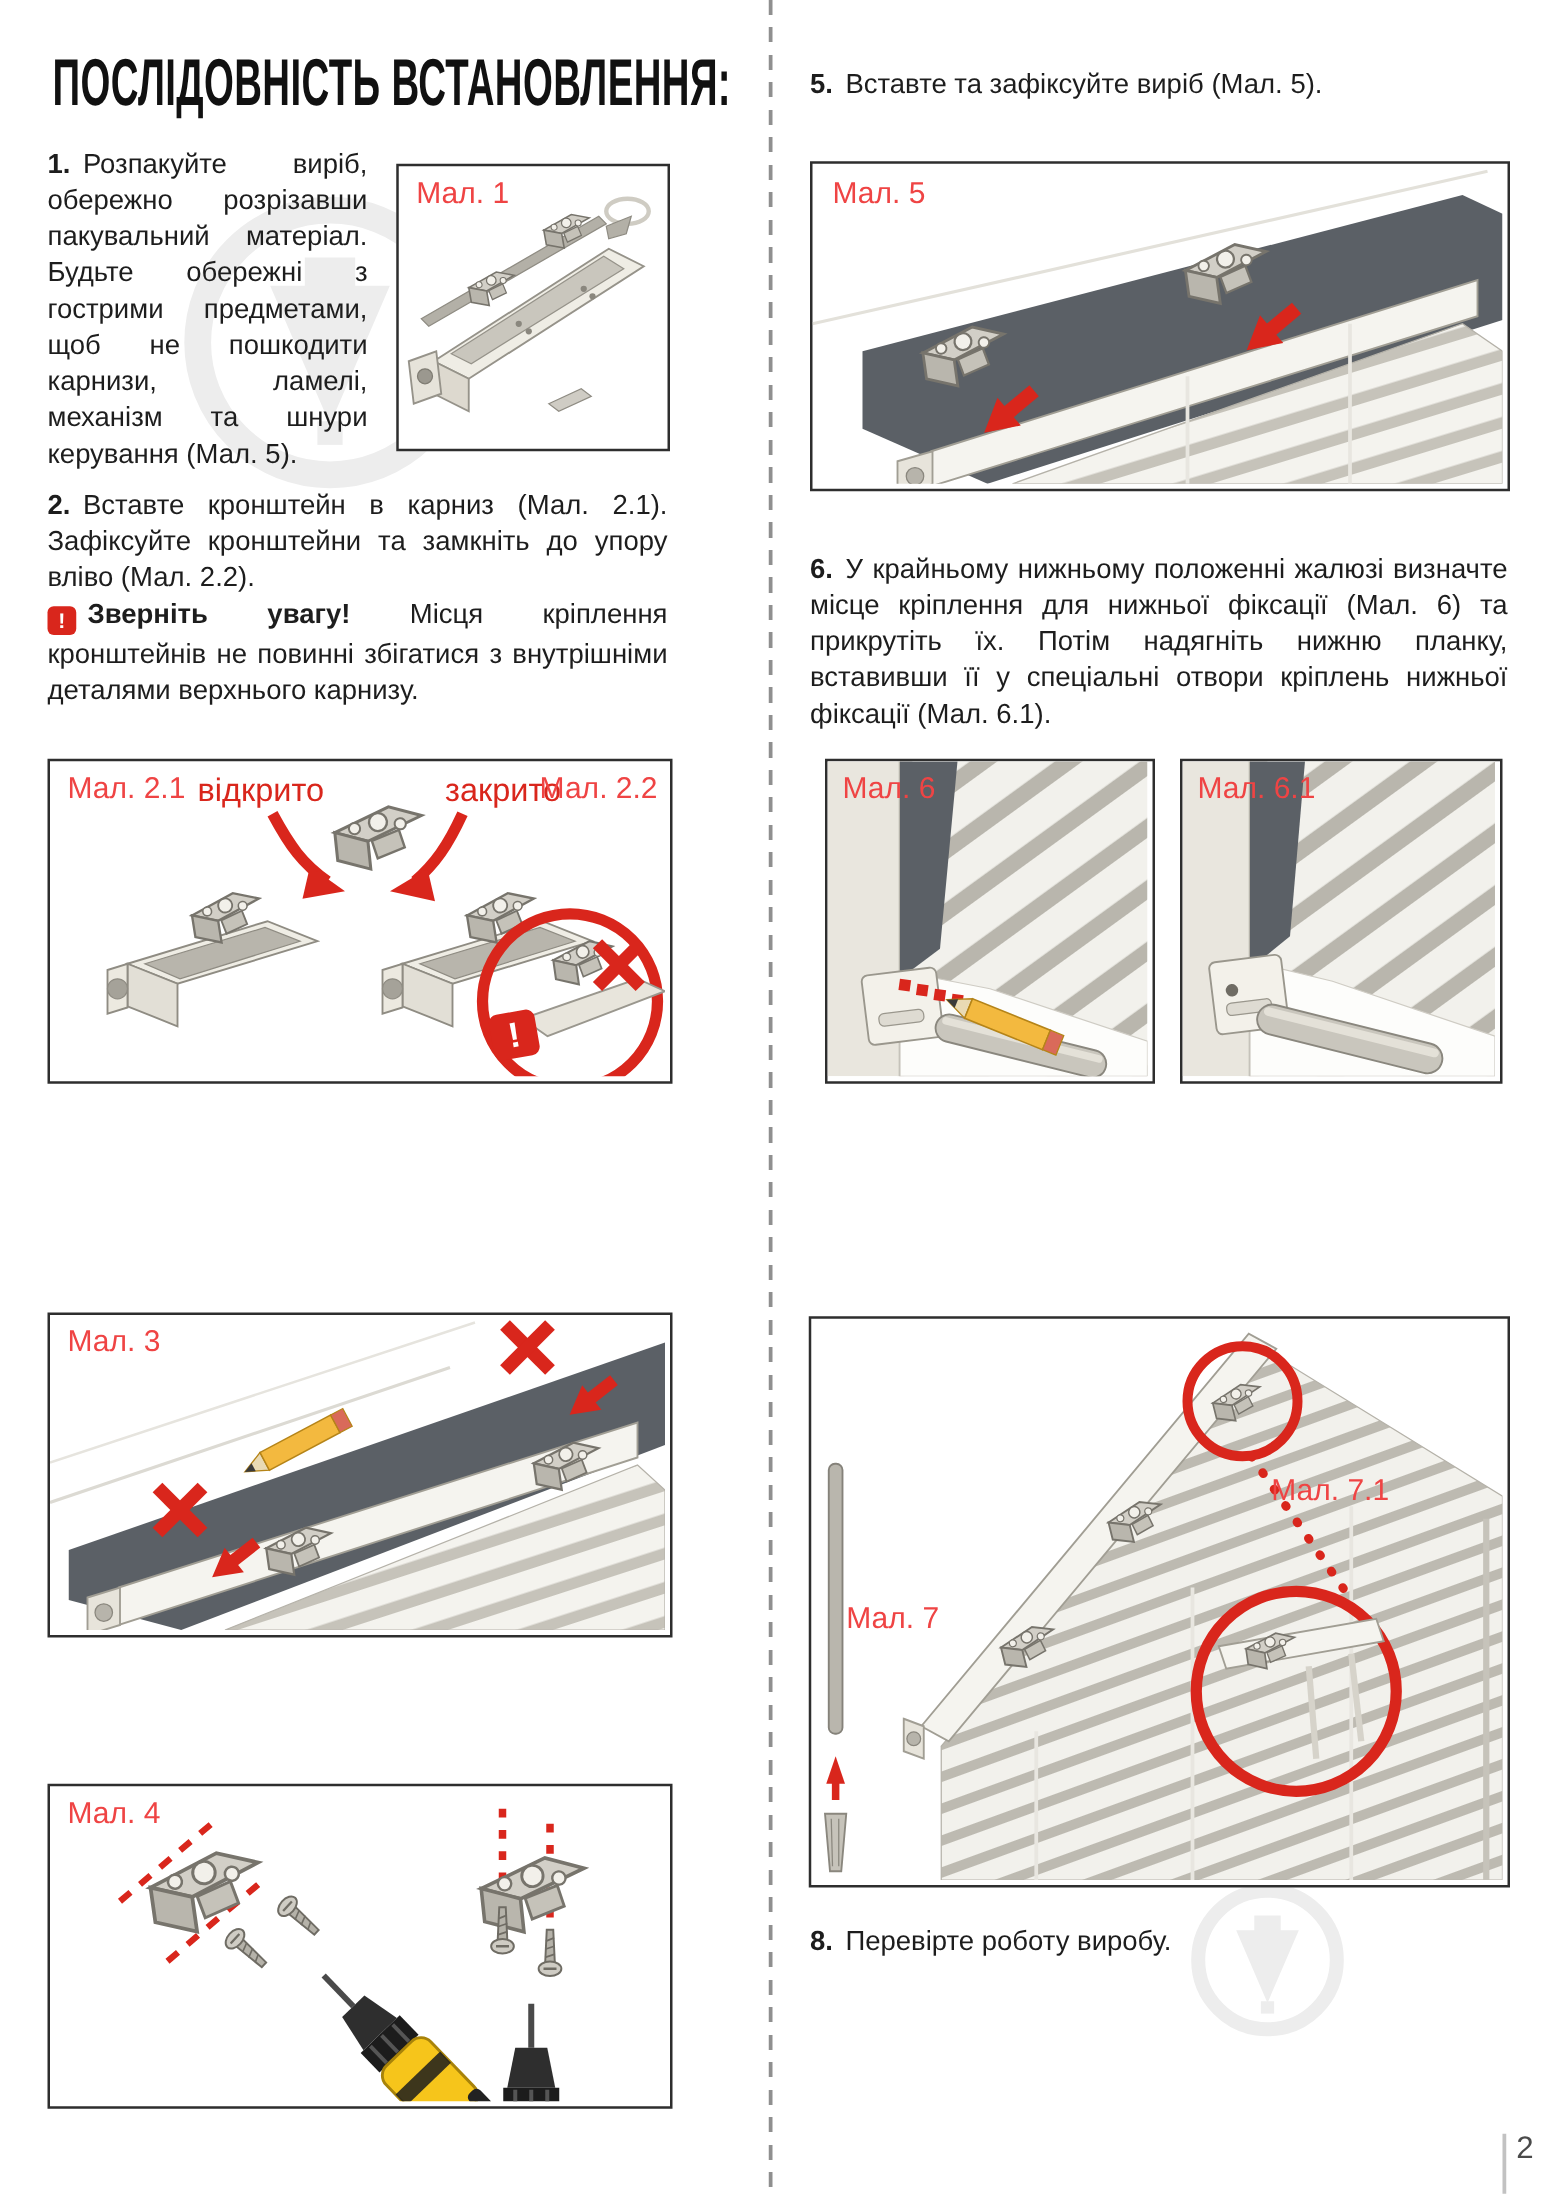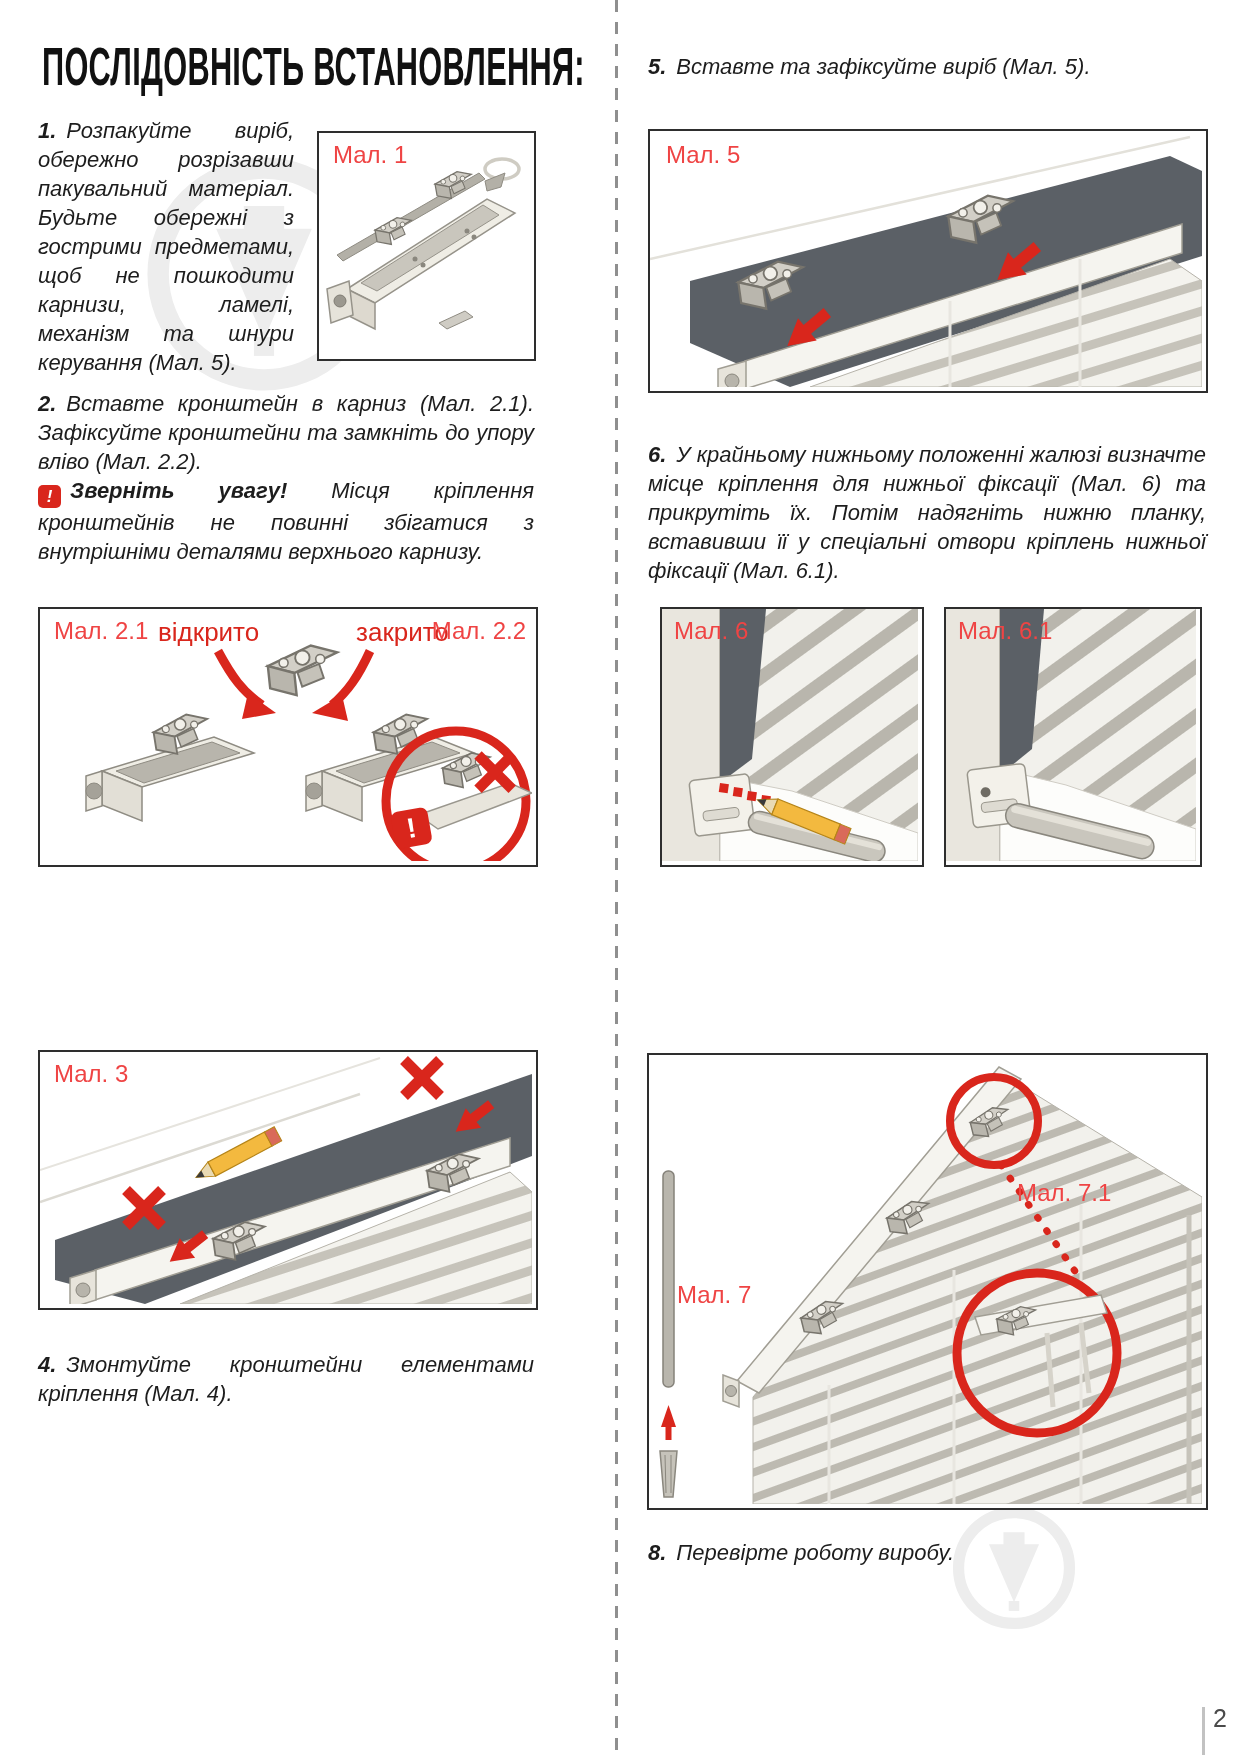--- a/index.html
+++ b/index.html
@@ -7,21 +7,21 @@
     position:relative;width:1245px;height:1760px;background:#ffffff;
     font-family:"Liberation Sans",sans-serif;color:#1d1d1d;overflow:hidden;
   }
   .title{
     position:absolute;left:42px;top:40px;z-index:3;white-space:nowrap;
     font-weight:bold;font-size:53px;line-height:1;color:#111;
     transform:scaleX(0.58);transform-origin:left top;letter-spacing:0.5px;
   }
   .step{
     position:absolute;z-index:3;text-align:justify;
-    font-size:22px;line-height:29px;color:#1d1d1d;font-style:italic;
+    font-size:22px;line-height:29px;color:#1d1d1d;
   }
   .step .num{font-weight:bold;margin-right:10px;}
   .step .warn-label{font-weight:bold;}
   .warn-icon{
     display:inline-block;width:23px;height:23px;border-radius:5px;background:#d9261c;
     color:#fff;font-weight:bold;font-size:17px;line-height:23px;text-align:center;
     vertical-align:-4px;margin-right:9px;
   }
   .fig-box{
     position:absolute;background:#fff;border:2px solid #2e2e2e;z-index:2;overflow:hidden;
@@ -197,24 +197,38 @@
       <use href="#bracketG" transform="translate(168,168) rotate(-8) scale(1.2)"></use>
       <use href="#bracketG" transform="translate(382,100) rotate(-8) scale(1.2)"></use>
       <use href="#pencilG" transform="translate(168,110) rotate(-28)"></use>
       <use href="#xmarkG" transform="translate(86,138)"></use>
       <use href="#rarrowG" transform="translate(122,200) rotate(-38) scale(1.25)"></use>
       <use href="#xmarkG" transform="translate(364,8)"></use>
       <use href="#rarrowG" transform="translate(408,70) rotate(-38) scale(1.25)"></use>
     </svg>
   </div>
 
-  <div class="step" style="left:38px;top:1350px;width:496px">
-    <span class="num">4.</span><span>Змонтуйте кронштейни елементами кріплення (Мал. 4).</span>
-  </div>
-
+
+  <div class="fig-box" style="left:38px;top:1427px;width:496px;height:256px">
+    <div class="fig-label" style="left:14px;top:8px">Мал. 4</div>
+    <svg class="fig-svg" width="492" height="252" viewBox="0 0 492 252">
+      <line x1="56" y1="92" x2="134" y2="26" stroke="#d9261c" stroke-width="5" stroke-dasharray="11 10"></line>
+      <line x1="94" y1="140" x2="172" y2="74" stroke="#d9261c" stroke-width="5" stroke-dasharray="11 10"></line>
+      <use href="#bracketG" transform="translate(72,50) rotate(-8) scale(2)"></use>
+      <use href="#screwG" transform="translate(148,122) rotate(-48) scale(1.3)"></use>
+      <use href="#screwG" transform="translate(190,96) rotate(-48) scale(1.3)"></use>
+      <use href="#drillG" transform="translate(262,196) rotate(-44) scale(1.55)"></use>
+      <line x1="362" y1="18" x2="362" y2="112" stroke="#d9261c" stroke-width="6" stroke-dasharray="7 10"></line>
+      <line x1="400" y1="30" x2="400" y2="120" stroke="#d9261c" stroke-width="6" stroke-dasharray="7 10"></line>
+      <use href="#bracketG" transform="translate(338,52) rotate(-6) scale(1.9)"></use>
+      <use href="#screwG" transform="translate(362,128) rotate(180) scale(1.3)"></use>
+      <use href="#screwG" transform="translate(400,146) rotate(180) scale(1.3)"></use>
+      <use href="#drillG" transform="translate(385,238) scale(1.6)"></use>
+    </svg>
+  </div>
 
   <div class="step" style="left:648px;top:52px;width:558px">
     <span class="num">5.</span><span>Вставте та зафіксуйте виріб (Мал. 5).</span>
   </div>
 
   <div class="fig-box" style="left:648px;top:129px;width:556px;height:260px">
     <div class="fig-label" style="left:16px;top:10px">Мал. 5</div>
     <svg class="fig-svg" width="552" height="256" viewBox="0 0 552 256">
       <defs>
         <pattern id="slat5" width="120" height="26" patternUnits="userSpaceOnUse" patternTransform="rotate(-17)">

